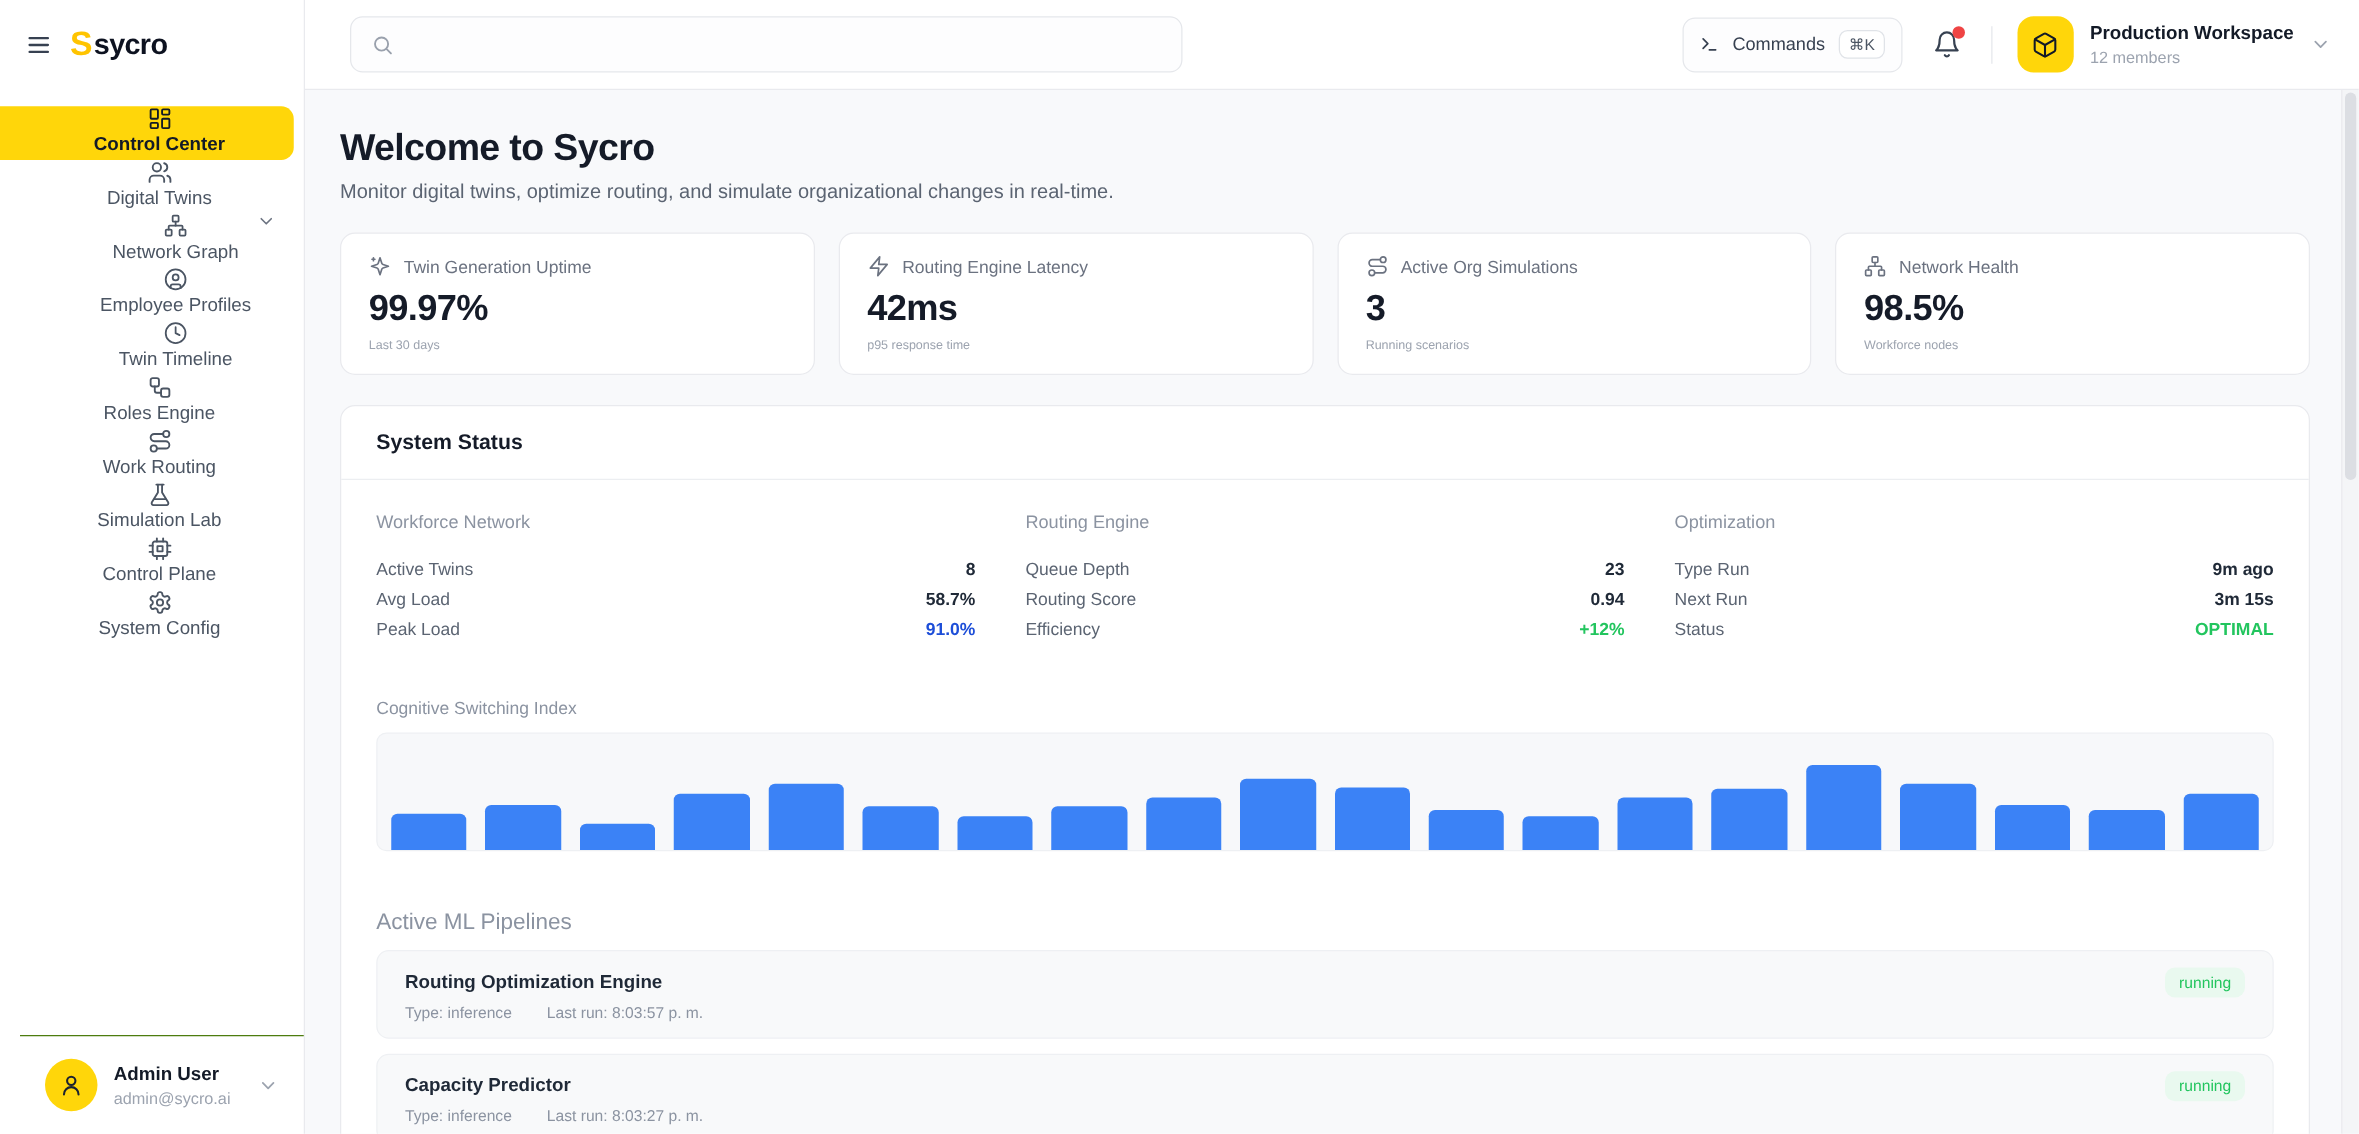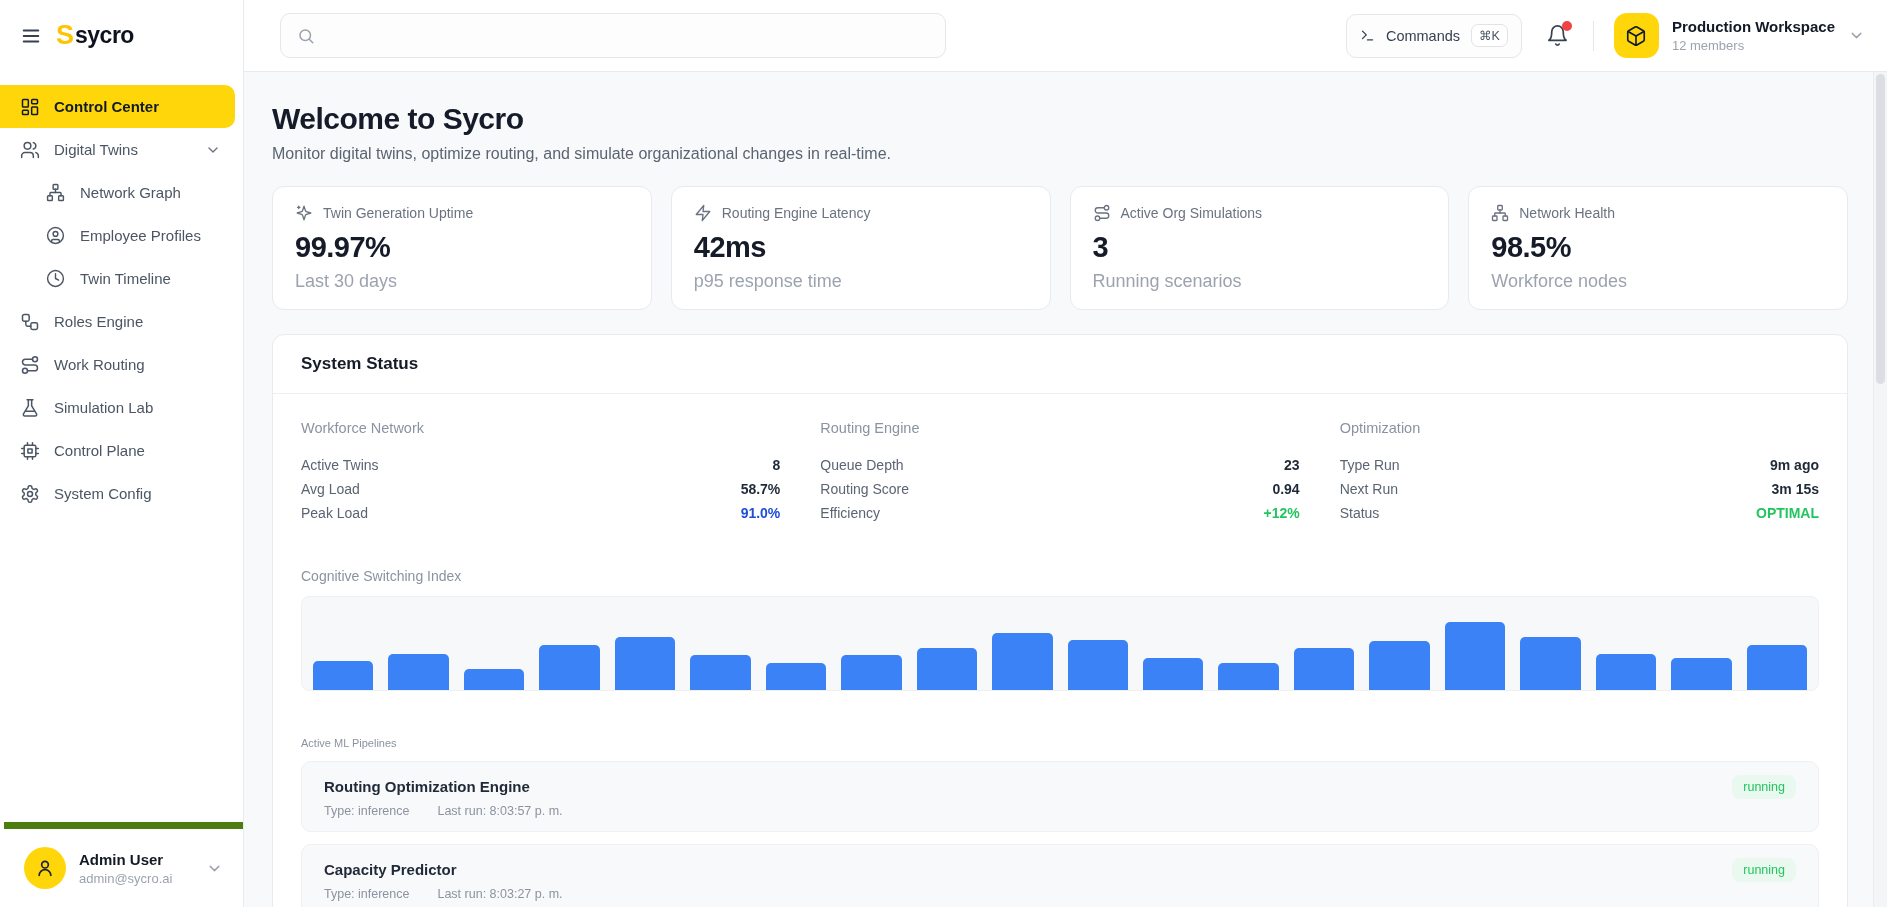--- a/index.html
+++ b/index.html
@@ -7,27 +7,27 @@
   svg { display:block; }
 
   
   .sidebar { position:fixed; left:0; top:0; width:244px; height:907px; background:#ffffff; border-right:1px solid #e9eaee; z-index:5; }
   .brand-row { display:flex; align-items:center; gap:14px; padding:22px 20px 10px 20px; }
   .hamburger { color:#374151; cursor:pointer; }
   .logo { display:flex; align-items:center; gap:2px; }
   .logo-s { color:#FFC400; font-weight:900; font-size:27px; line-height:1; letter-spacing:-1px; }
   .logo-text { font-weight:800; font-size:23px; letter-spacing:-0.5px; color:#0d1220; }
   .nav { margin-top:26px; }
-  .nav-item { display:flex; align-items:center; gap:14px; height:43px; padding-left:20px; margin-right:8px; color:#4b5563; font-size:15px; cursor:pointer; border-radius:0 10px 10px 0; }
+  .nav-item { display:flex; align-items:center; gap:2px; height:43px; padding-left:20px; margin-right:8px; color:#4b5563; font-size:15px; cursor:pointer; border-radius:0 10px 10px 0;flex-direction:column; }
   .nav-item .nav-icon { color:#4b5563; width:20px; height:20px; flex:0 0 20px; }
   .nav-item.active { background:#FFD60A; color:#131a27; font-weight:700; }
   .nav-item.active .nav-icon { color:#131a27; }
   .nav-item.sub { padding-left:46px; }
   .nav-item .trail { margin-left:auto; margin-right:14px; color:#6b7280; }
-  .user-block { position:absolute; left:4px; right:0; bottom:0; border-top:7px solid #4d7c0f; padding:18px 20px; display:flex; align-items:center; gap:13px; }
+  .user-block { position:absolute; left:16px; right:0; bottom:0; border-top:1px solid #4d7c0f; padding:18px 20px; display:flex; align-items:center; gap:13px; }
   .avatar { width:42px; height:42px; border-radius:50%; background:#FFD60A; color:#1b2230; display:flex; align-items:center; justify-content:center; flex:0 0 42px; }
   .user-name { font-size:15px; font-weight:700; color:#131a27; }
   .user-email { font-size:13px; color:#9ca3af; margin-top:3px; }
   .user-chevron { margin-left:auto; color:#9ca3af; cursor:pointer; }
 
   
   .topbar { position:fixed; left:244px; top:0; right:0; height:72px; background:#ffffff; border-bottom:1px solid #e9eaee; display:flex; align-items:center; padding:0 22px 0 36px; z-index:4; }
   .search-box { display:flex; align-items:center; gap:12px; width:666px; height:45px; border:1px solid #e5e7eb; border-radius:10px; background:#fdfdfe; padding:0 16px; color:#9aa1ad; }
   .search-box input { border:none; outline:none; background:transparent; font-size:15px; color:#374151; width:100%; font-family:"Liberation Sans", sans-serif; }
   .search-box input::placeholder { color:#9aa1ad; }
@@ -46,37 +46,37 @@
   
   .main { position:fixed; left:244px; top:72px; right:14px; bottom:0; overflow:hidden; background:#f8f9fb; padding:30px 25px 0 28px; }
   .page-title { font-size:30px; font-weight:800; color:#151b28; letter-spacing:-0.5px; }
   .page-subtitle { font-size:16px; color:#5b6472; margin-top:9px; }
 
   .stat-grid { display:grid; grid-template-columns:repeat(4,1fr); gap:19px; margin-top:23px; }
   .stat-card { background:#fff; border:1px solid #e9eaee; border-radius:12px; padding:17px 22px; }
   .stat-head { display:flex; align-items:center; gap:10px; color:#6b7280; }
   .stat-label { font-size:14px; }
   .stat-value { font-size:29px; font-weight:800; color:#151b28; margin-top:9px; letter-spacing:-0.5px; }
-  .stat-sub { font-size:18px; color:#9ca3af; margin-top:7px; }
+  .stat-sub { font-size:10px; color:#9ca3af; margin-top:7px; }
 
   .panel { background:#fff; border:1px solid #e9eaee; border-radius:12px; margin-top:24px; }
   .panel-header { padding:19px 28px; border-bottom:1px solid #eceef1; }
   .panel-title { font-size:17px; font-weight:700; color:#151b28; }
   .panel-body { padding:26px 28px 28px 28px; }
   .status-grid { display:grid; grid-template-columns:repeat(3,1fr); column-gap:40px; }
   .status-col-title { font-size:14.5px; color:#8b93a1; margin-bottom:13px; }
   .status-row { display:flex; justify-content:space-between; align-items:flex-end; height:24px; }
   .s-label { font-size:14px; color:#5b6472; }
   .s-value { font-size:14px; font-weight:700; color:#1f2937; }
 
   .chart-label { font-size:14px; color:#8b93a1; margin-top:47px; }
   .chart-box { margin-top:12px; height:95px; background:#f7f8fa; border:1px solid #eef0f3; border-radius:8px; display:flex; align-items:flex-end; padding:12px 11px 0 11px; gap:15px; overflow:hidden; }
   .chart-box .bar { flex:1; border-radius:5px 5px 0 0; min-height:6px; }
 
-  .pipelines-label { font-size:11px; color:#8b93a1; margin-top:46px; }
+  .pipelines-label { font-size:18px; color:#8b93a1; margin-top:46px; }
   .pipeline-row { margin-top:12px; background:#f8f9fa; border:1px solid #eef0f3; border-radius:10px; padding:13px 22px; display:flex; align-items:flex-start; min-height:65px; }
   .pipe-name { font-size:15px; font-weight:700; color:#1f2937; margin-top:3px; }
   .pipe-meta { display:flex; gap:28px; font-size:12.5px; color:#8b93a1; margin-top:9px; }
   .pipe-badge { margin-left:auto; background:#e9f9ef; color:#22c55e; font-size:12.5px; padding:5px 11px; border-radius:8px; }
 
   
   .scrollbar { position:fixed; right:0; top:72px; bottom:0; width:14px; background:#f4f5f7; border-left:1px solid #ececf0; }
   .scrollbar .thumb { position:absolute; top:2px; left:2px; right:2px; height:310px; border-radius:7px; background:#dcdee3; }
 </style>
 </head>

